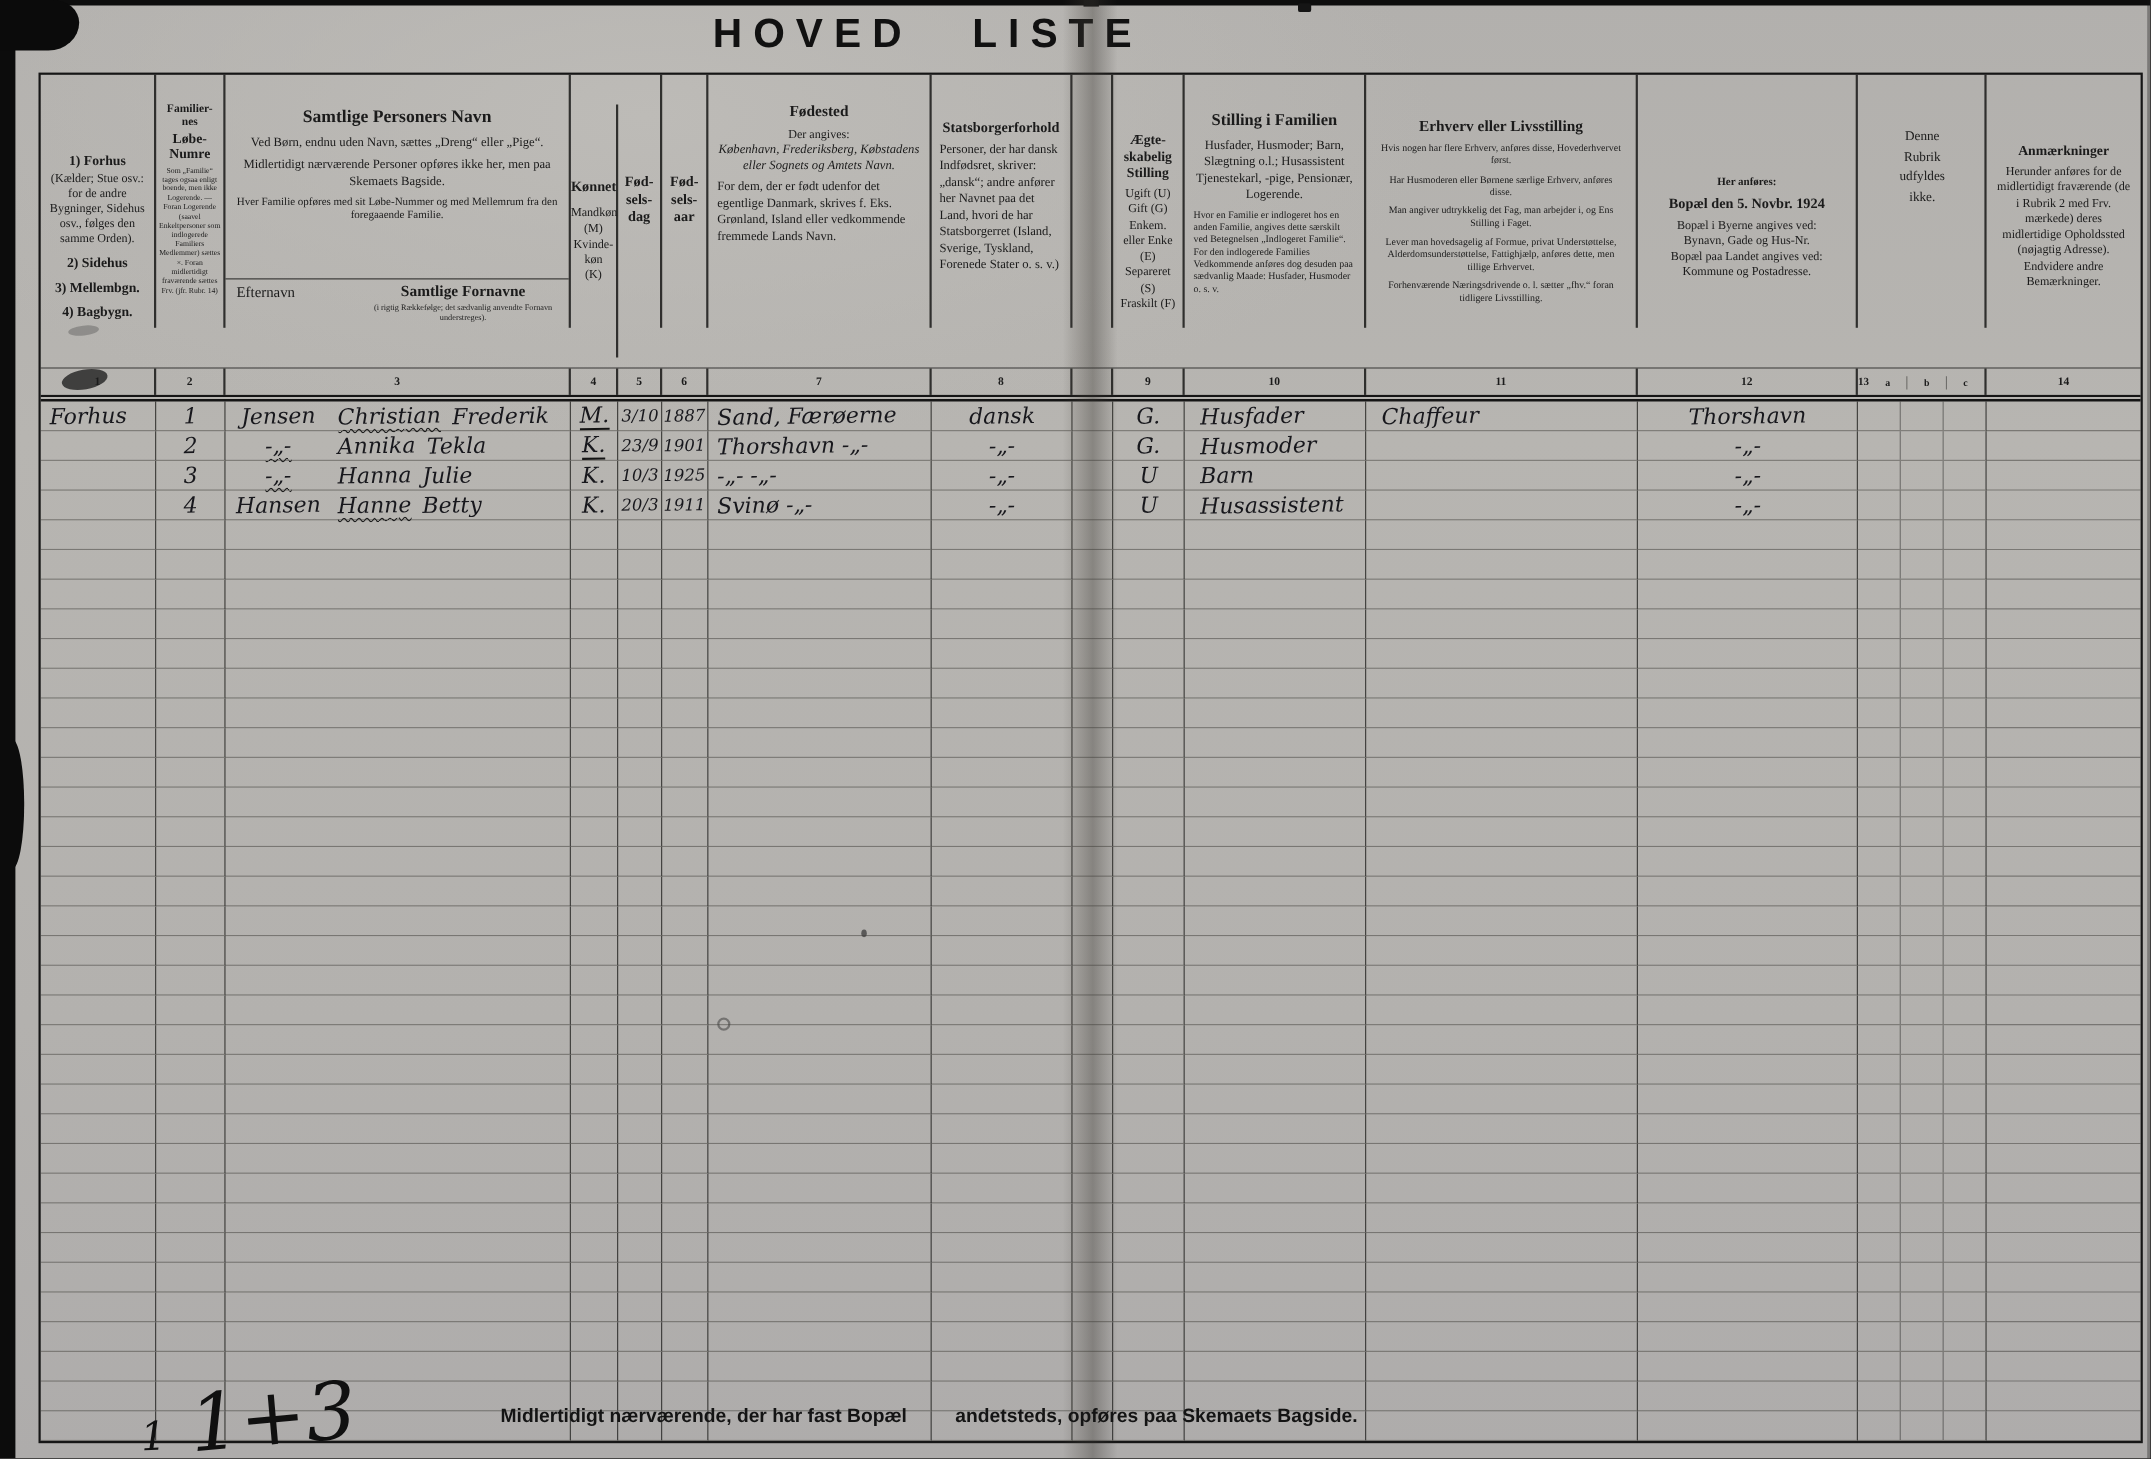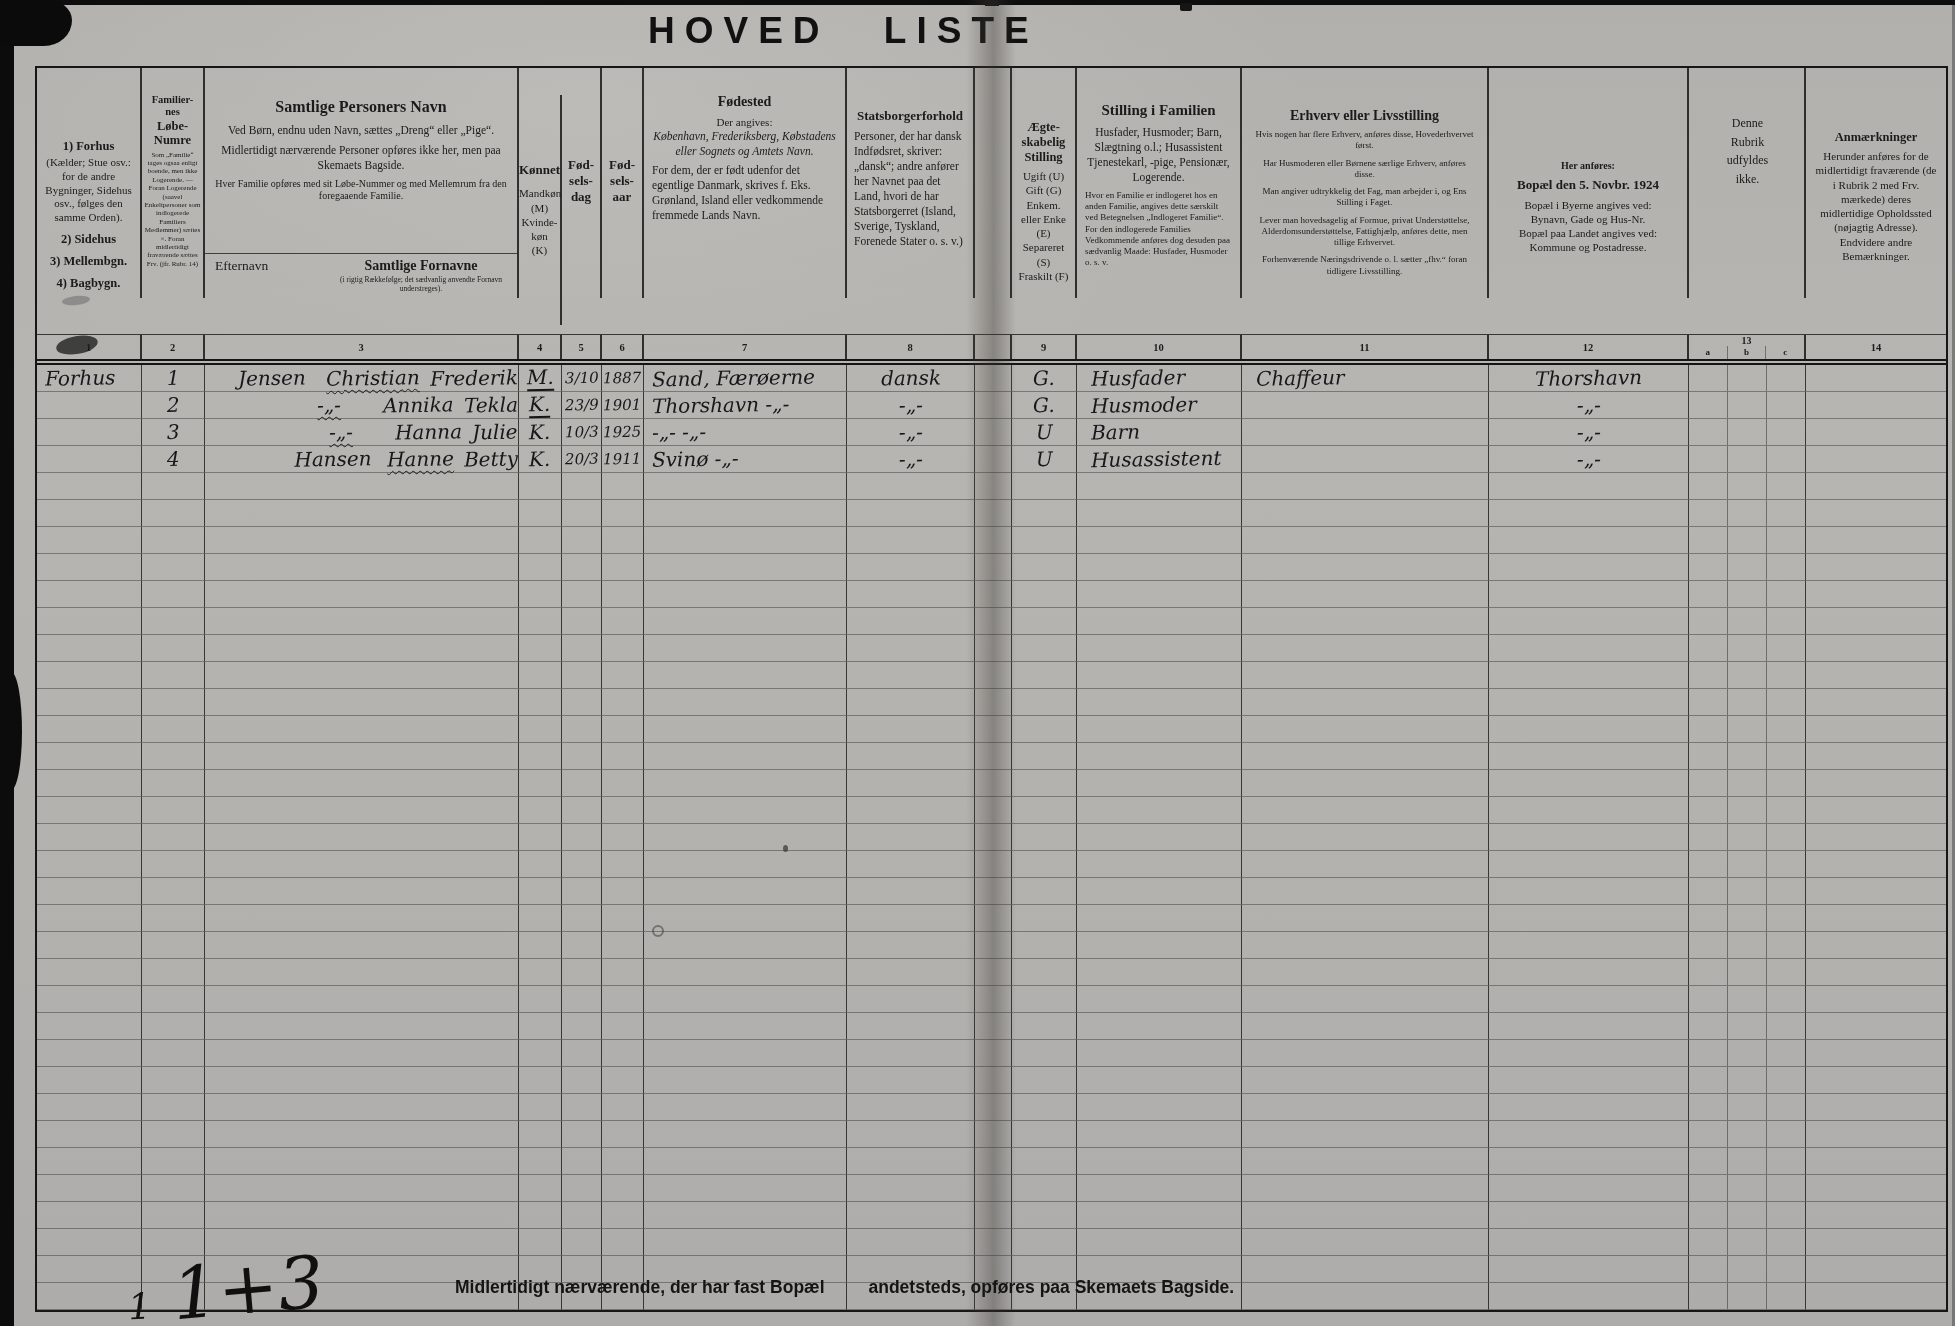--- a/index.html
+++ b/index.html
@@ -74,42 +74,42 @@
   .hcol8 .t13 { text-align:center; }
   .hcol9 { padding:52px 2px 0 2px; text-align:center; }
   .hcol10 { padding:34px 6px 0 6px; text-align:center; }
   .hcol11 { padding:40px 4px 0 4px; text-align:center; }
   .hcol12 { padding:92px 8px 0 8px; text-align:center; }
   .hcol13 { padding:46px 4px 0 6px; text-align:center; line-height:1.55; font-size:12px; }
   .hcol14 { padding:26px 8px 0 8px; text-align:center;margin-top:36px; }
   
   .numrow .cell { height:24px; display:flex; align-items:center; justify-content:center;
                   font-weight:bold; font-size:10.5px; }
-  .numc13 { flex-direction:column; justify-content:flex-start !important; padding-top:1px; }
+  .numc13 { flex-direction:row; justify-content:flex-start !important; padding-top:1px; }
   .numc13 .n13 { font-size:10px; line-height:10px; }
   .numc13 .abc { display:flex; width:100%; flex:1; }
   .numc13 .abc span { flex:1; text-align:center; font-size:9px; border-left:1px solid rgba(40,40,38,.5); line-height:12px; }
   .numc13 .abc span:first-child { border-left:none; }
   .dblrule { height:6px; background:linear-gradient(#151515 0 2px, rgba(0,0,0,0) 2px 4px, #151515 4px 6px); }
   
   .trow { height:27px; }
   .trow .cell { height:27px; border-right:1.5px solid rgba(25,25,23,.8); border-bottom:1px solid rgba(62,60,56,.5); display:flex; align-items:center; }
   .trow .c14 { border-right:none; }
   .trow .tri { padding:0; }
   .tri .sub { flex:1; height:100%; border-left:1px solid rgba(40,40,38,.5); }
   .tri .sub:first-child { border-left:none; }
   .ac { justify-content:center; }
   .al { justify-content:flex-start; padding-left:8px; }
   .al2 { justify-content:flex-start; padding-left:14px; }
   .hw { font-family:"DejaVu Serif", serif; font-style:italic; font-size:20px; line-height:24px;
         color:#17171c; white-space:nowrap; display:inline-block; transform:rotate(-1deg); }
   .hw-sm { font-size:15px; }
   .wavy { text-decoration-line:underline; text-decoration-style:wavy; text-decoration-thickness:1.4px; text-underline-offset:4px; text-decoration-color:#1c1c1c; }
   .uline { border-bottom:2.5px solid #141414; }
-  .namecell { display:flex; align-items:center;justify-content:flex-end; }
+  .namecell { display:flex; align-items:center; }
   .sn { width:96px; text-align:center; flex:0 0 auto; }
   .gn1 { margin-left:6px; }
   .gn2 { margin-left:10px; }
   
   .footer { position:absolute; left:455px; top:1277px; display:flex; gap:44px;
             font-family:"Liberation Sans", sans-serif; font-weight:bold; font-size:17.5px; color:#141414; }
   .hw-big1 { position:absolute; left:128px; top:1286px; font-family:"DejaVu Serif", serif; font-style:italic;
              font-size:36px; color:#111; transform:rotate(-3deg); }
   .hw-big2 { position:absolute; left:172px; top:1246px; font-family:"DejaVu Serif", serif; font-style:italic;
              font-size:72px; color:#101010; transform:rotate(-5deg); }

